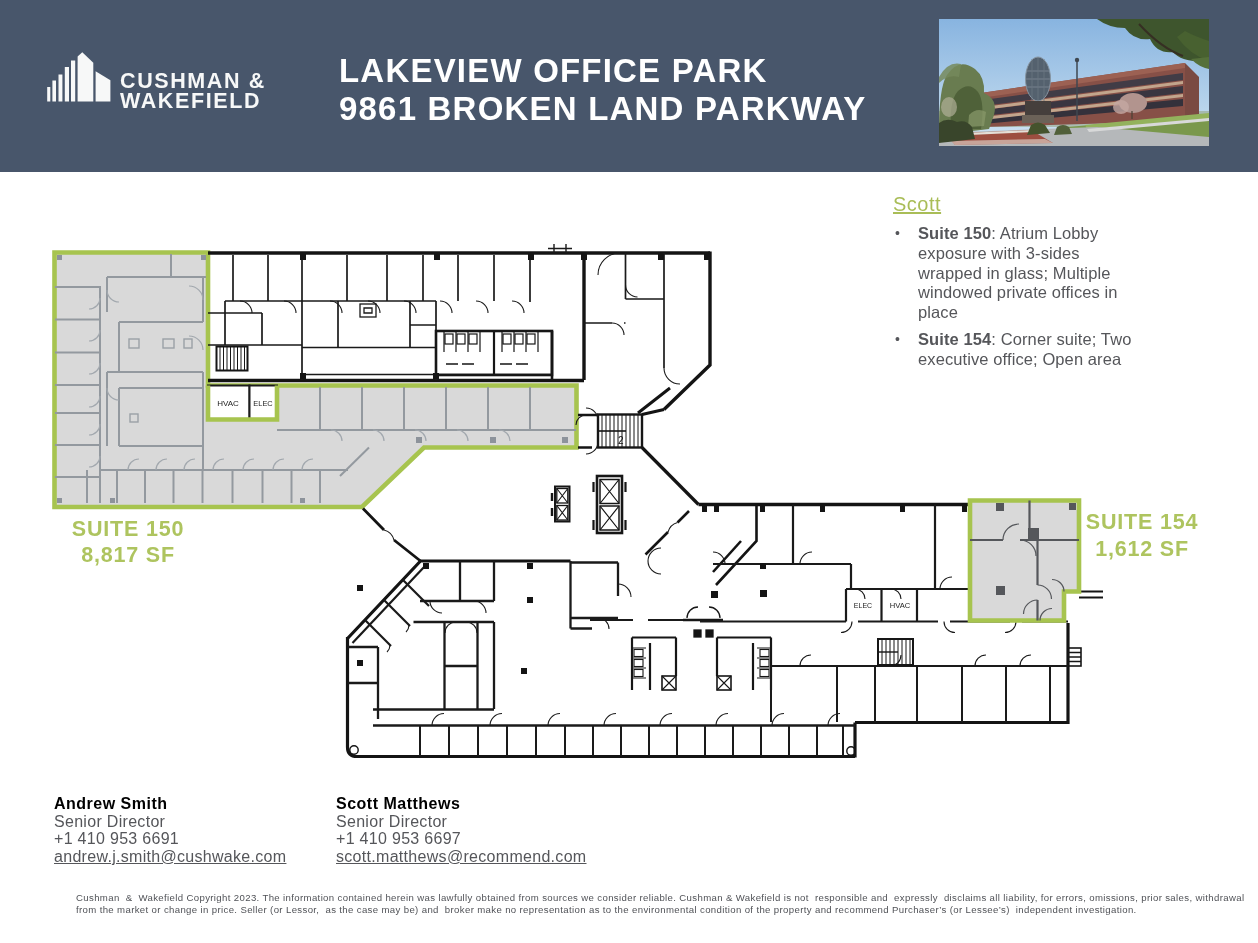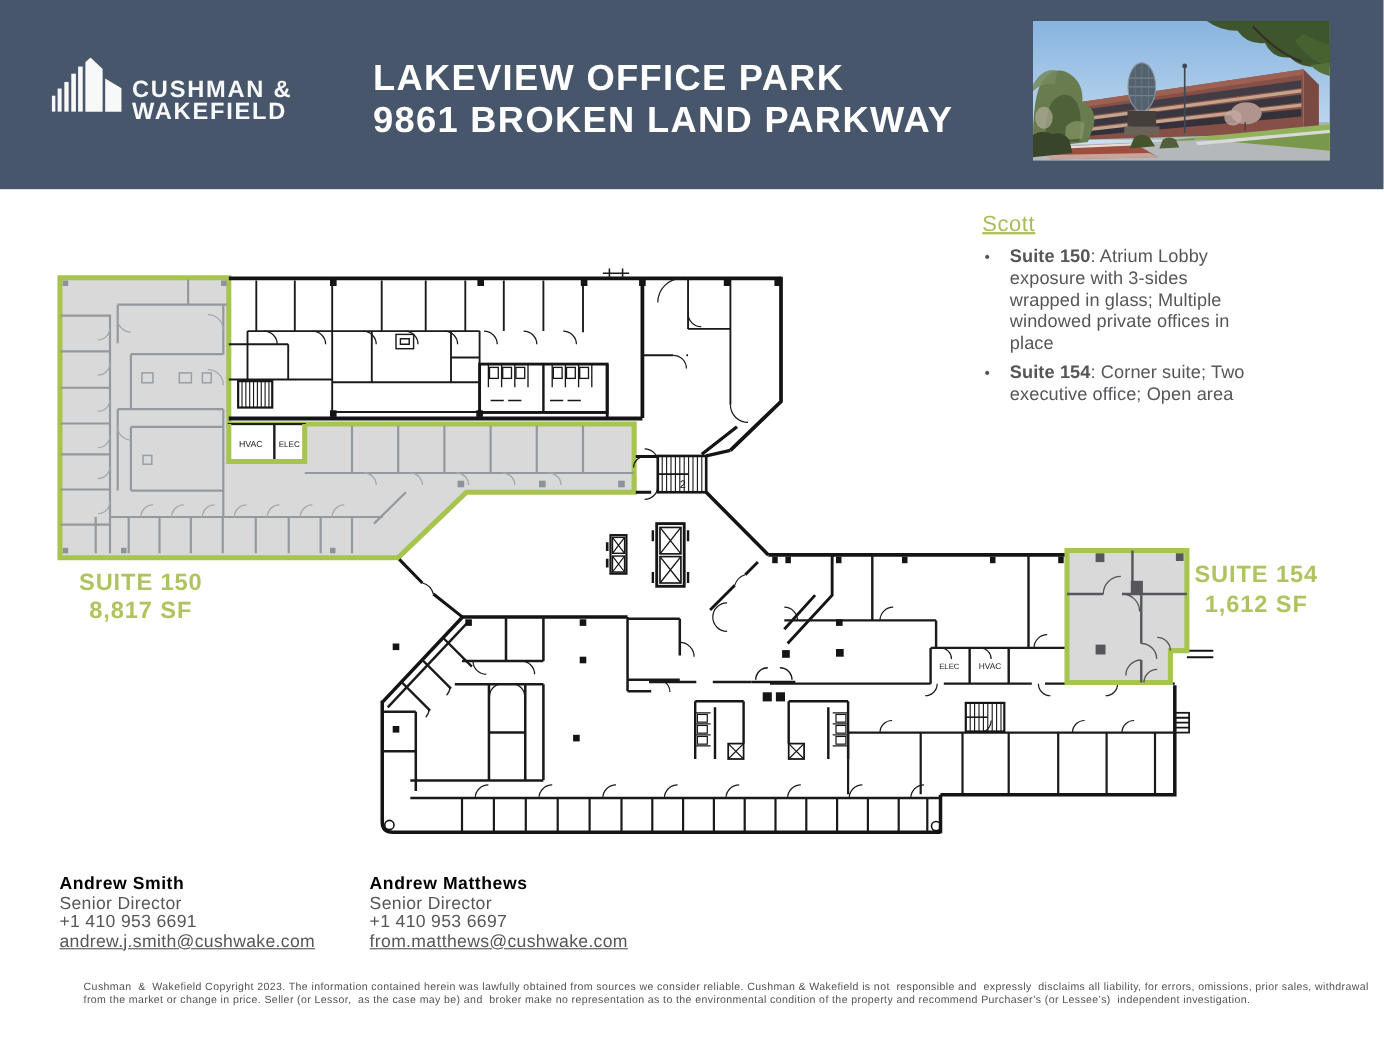--- a/index.html
+++ b/index.html
@@ -415,16 +415,16 @@
 
 <div class="nb"><span class="bu">•</span><b>Suite 154</b>: Corner suite; Two<br>executive office; Open area</div>
 </div>
 
 <div class="s150">SUITE 150<br>8,817 SF</div>
 
 <div class="s154">SUITE 154<br>1,612 SF</div>
 
 <div class="fcol" style="left:54px"><b>Andrew Smith</b><br>Senior Director<br>+1 410 953 6691<br><span style="text-decoration:underline">andrew.j.smith@cushwake.com</span></div>
 
-<div class="fcol" style="left:336px"><b>Andrew Matthews</b><br>Senior Director<br>+1 410 953 6697<br><span style="text-decoration:underline">from.matthews@cushwake.com</span></div>
+<div class="fcol" style="left:336px"><b>Scott Matthews</b><br>Senior Director<br>+1 410 953 6697<br><span style="text-decoration:underline">scott.matthews@recommend.com</span></div>
 
 <div class="fine">Cushman&nbsp; &amp;&nbsp; Wakefield Copyright 2023. The information contained herein was lawfully obtained from sources we consider reliable. Cushman &amp; Wakefield is not&nbsp; responsible and&nbsp; expressly&nbsp; disclaims all liability, for errors, omissions, prior sales, withdrawal<br>from the market or change in price. Seller (or Lessor,&nbsp; as the case may be) and&nbsp; broker make no representation as to the environmental condition of the property and recommend Purchaser’s (or Lessee’s)&nbsp; independent investigation.</div>
 </div>
 
 </body></html>

